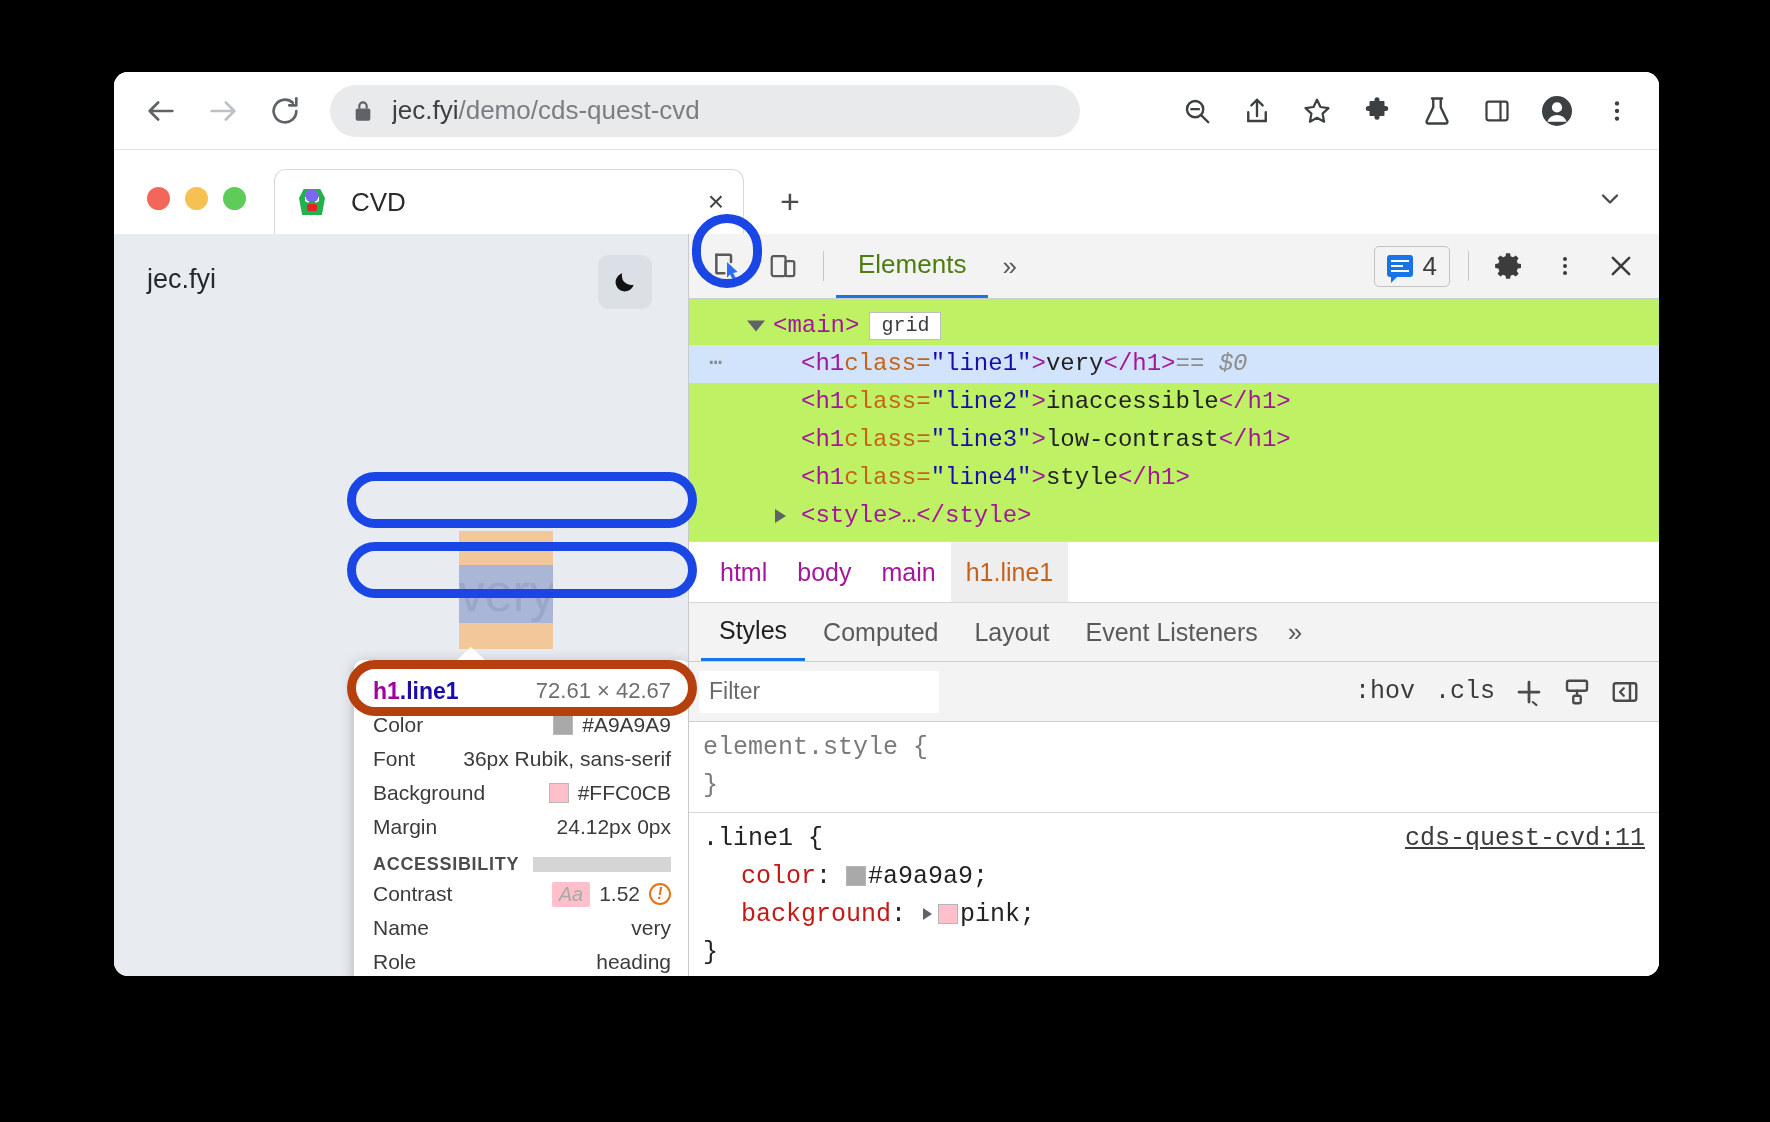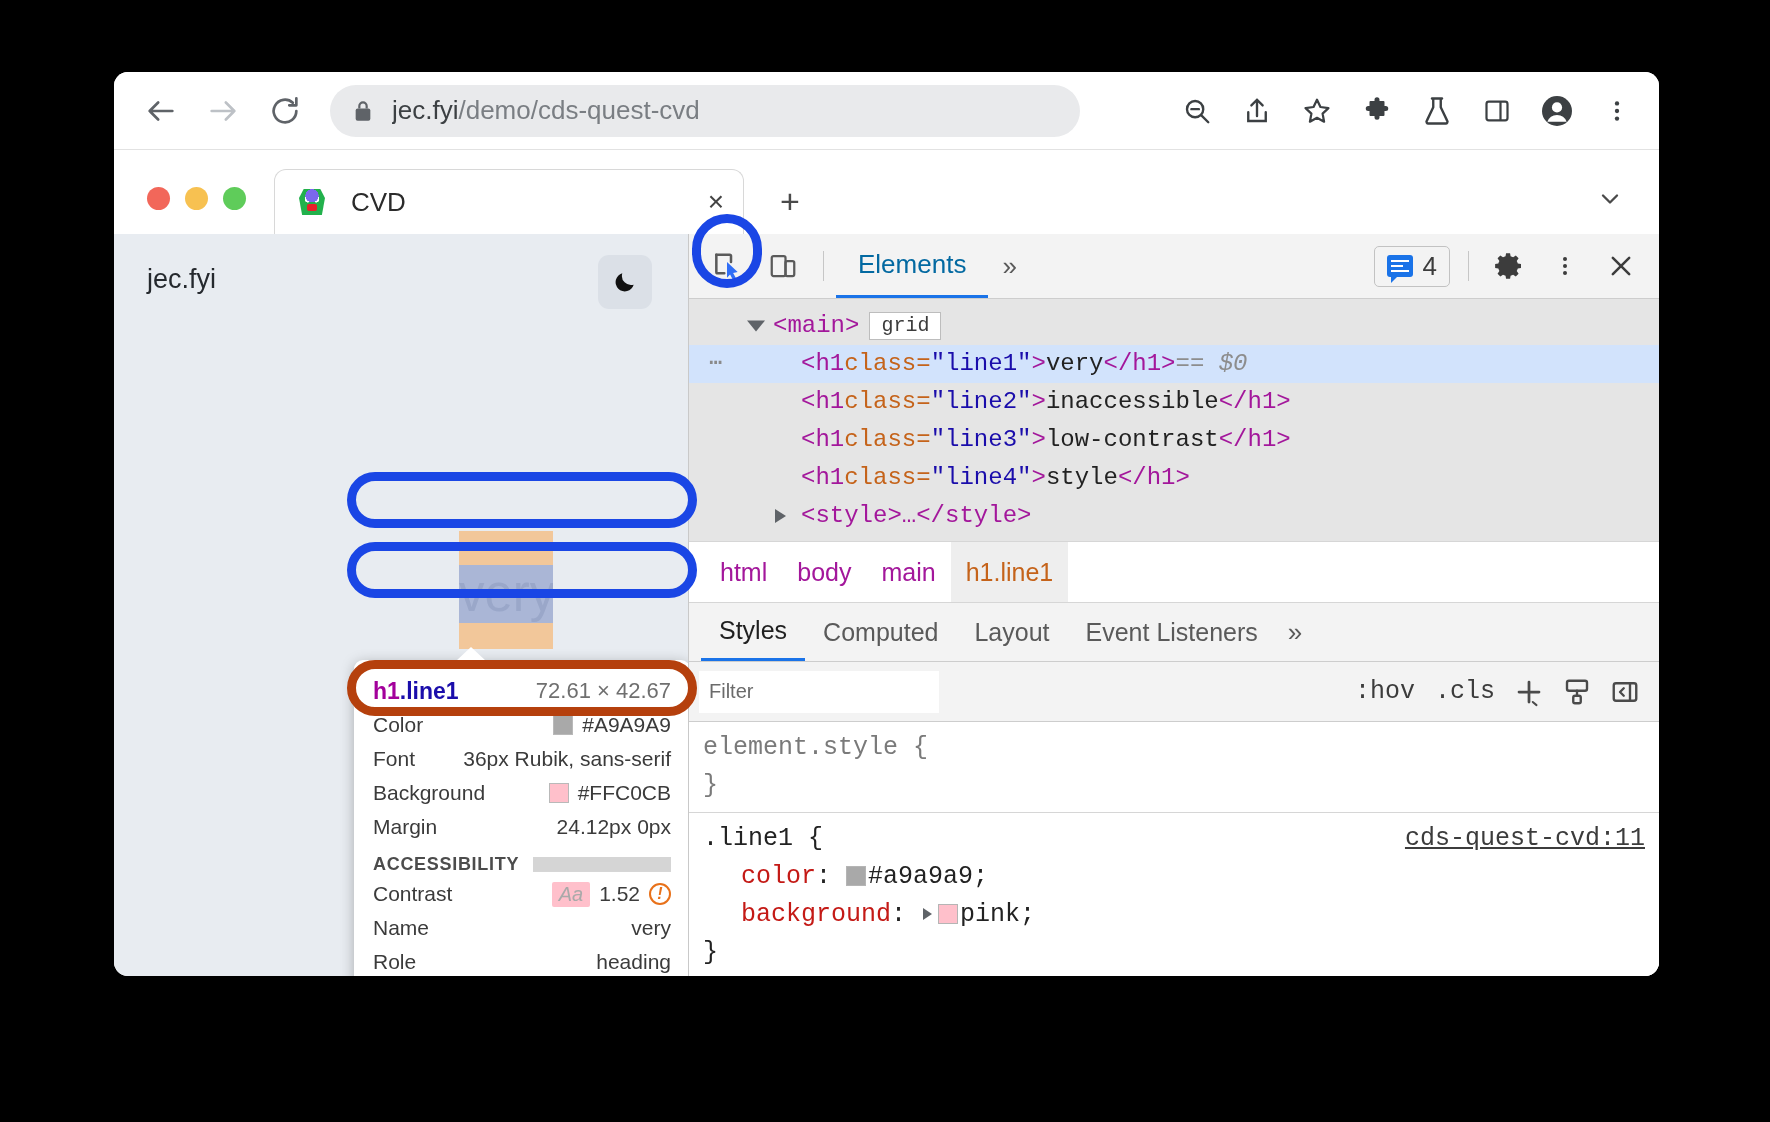--- a/index.html
+++ b/index.html
@@ -307,21 +307,21 @@
     width:50px; height:50px; margin:0 3px;
     display:flex; align-items:center; justify-content:center;
     color:#5a5a5a; cursor:pointer;
   }
   .dt-sep {
     width:1px; height:30px;
     background:#c6c6c6;
     margin:0 12px;
   }
   #dt-tab-elements {
-    font-size:26px; color:#0369a1;
+    font-size:26px; color:#4d7c0f;
     padding:0 22px;
     height:100%;
     display:flex; align-items:center;
     border-bottom:3px solid #1a73e8;
     cursor:pointer;
   }
   #dt-more {
     font-size:26px; color:#5a5a5a;
     padding:0 14px; cursor:pointer;
   }
@@ -357,21 +357,21 @@
   .issue-badge i:nth-child(2){ top:10px; width:12px; }
   .issue-badge i:nth-child(3){ top:15px; }
   #issues-count { font-size:26px; color:#3c3c3c; }
 
   
   #dom-tree {
     padding:8px 0 6px 0;
     font-family:"Liberation Mono", monospace;
     font-size:24px;
     line-height:36px;
-    background:#e5e5e5;
+    background:#bef264;
     border-bottom:1px solid #d6d6d6;
   }
   .dom-line {
     display:flex; align-items:center;
     padding:1px 0 1px 52px;
     white-space:nowrap;
   }
   .dom-line.sel { background:#d2e3fc; }
   .dots {
     position:absolute; left:16px;
@@ -452,21 +452,21 @@
     background:#f3f3f3;
     border-bottom:1px solid #cdcdcd;
     display:flex; align-items:center;
     padding:0 10px;
   }
   #filter-input {
     width:240px; height:42px;
     background:#ffffff;
     border:none;
     outline:none;
-    font-size:20px;
+    font-size:23px;
     color:#3c3c3c;
     padding:0 10px;
     font-family:"Liberation Sans", sans-serif;
   }
   #filter-input::placeholder { color:#6b6b6b; }
   .fr-btn {
     font-family:Liberation Mono, monospace;
     font-size:25px;
     color:#3c3c3c;
     padding:0 10px;

